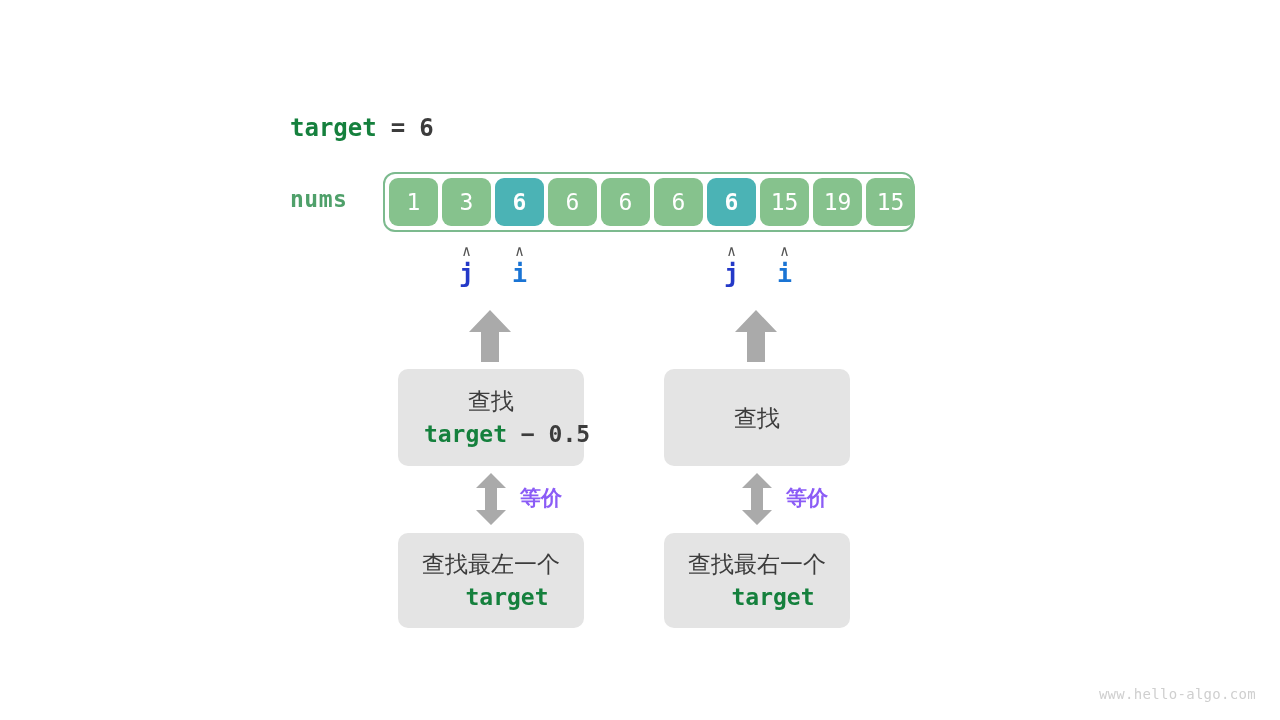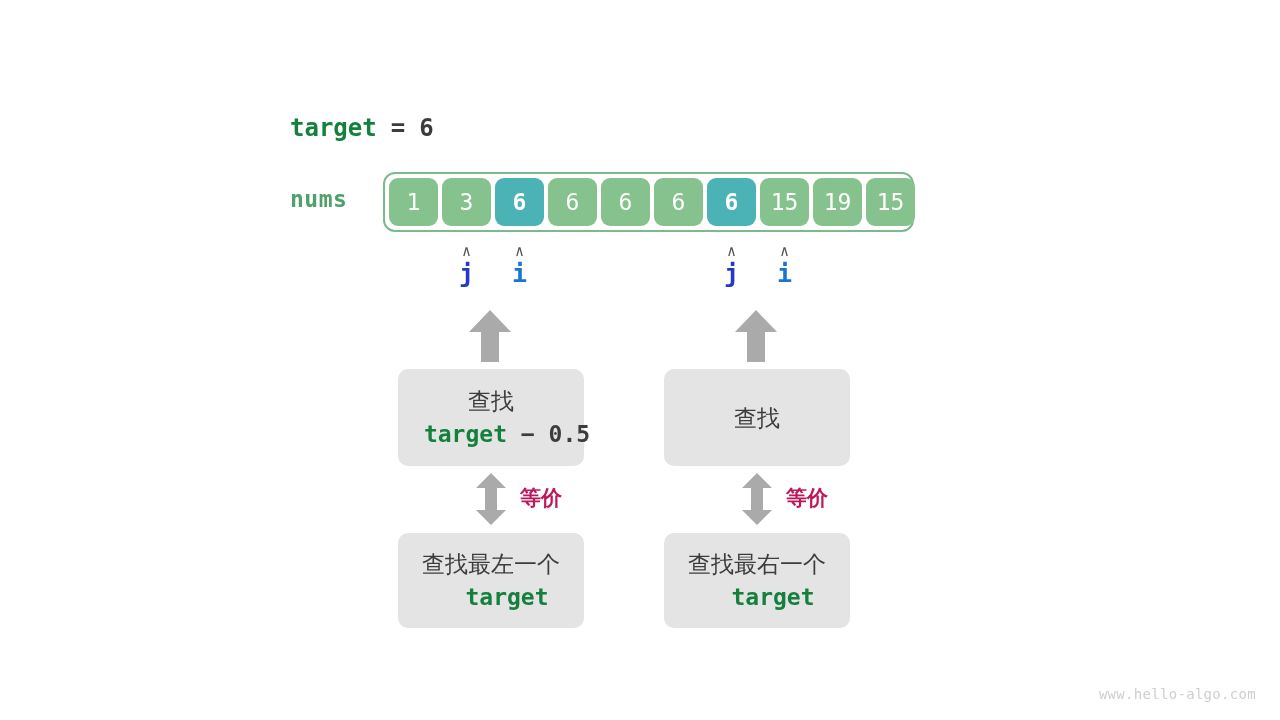--- a/index.html
+++ b/index.html
@@ -146,21 +146,21 @@
   .dbl-arrow {
     position: absolute;
     width: 30px;
     height: 52px;
   }
   .eq-label {
     position: absolute;
     font-family: "DejaVu Sans", sans-serif;
     font-size: 21px;
     font-weight: bold;
-    color: #be185d;
+    color: #8b5cf6;
     line-height: 24px;
   }
 
   
   .watermark {
     position: absolute;
     right: 24px;
     bottom: 18px;
     font-family: "DejaVu Sans Mono", monospace;
     font-size: 14px;

